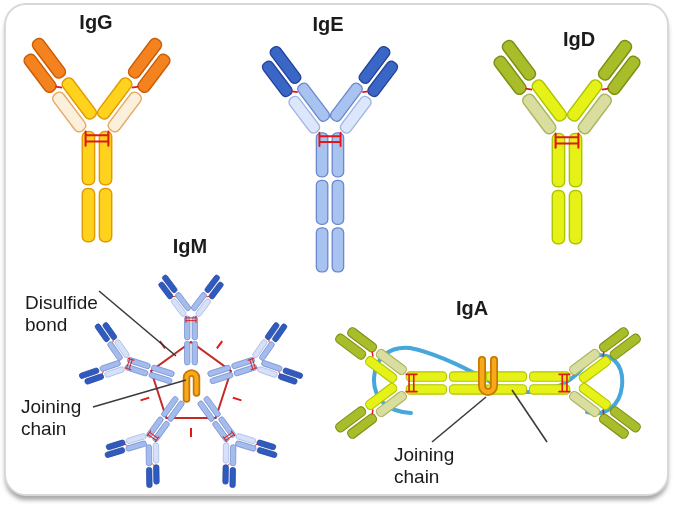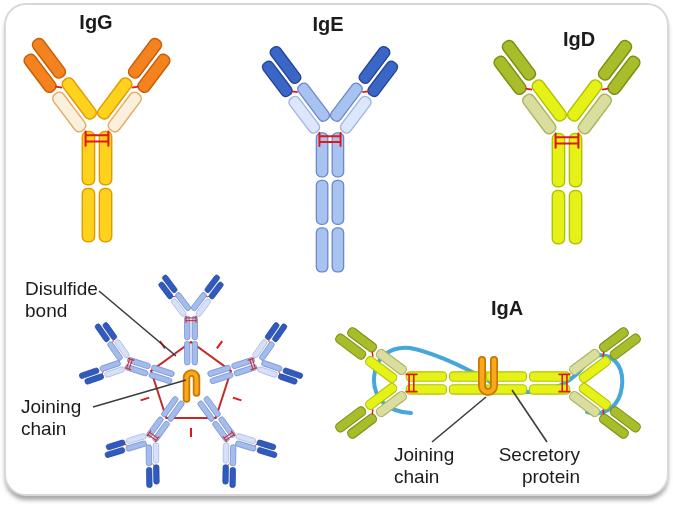--- a/index.html
+++ b/index.html
@@ -291,19 +291,19 @@
         </g>
         <line x1="99" y1="291" x2="176" y2="356" stroke="#3C3C3C" stroke-width="1.6"></line>
         <line x1="93" y1="407" x2="186" y2="380" stroke="#3C3C3C" stroke-width="1.6"></line>
         <line x1="432" y1="442" x2="486" y2="397" stroke="#3C3C3C" stroke-width="1.6"></line>
         <line x1="547" y1="442" x2="512" y2="390" stroke="#3C3C3C" stroke-width="1.6"></line>
       </svg></div>
 
   <div class="title" style="left:96px;top:11px">IgG</div>
   <div class="title" style="left:328px;top:13px">IgE</div>
   <div class="title" style="left:579px;top:28px">IgD</div>
-  <div class="title" style="left:507px;top:297px">IgA</div>
-
-  <div class="note" style="left:25px;top:278px;width:95px">Disulfide bond</div>
+  <div class="title" style="left:190px;top:235px">IgM</div>
+  <div class="title" style="left:472px;top:297px">IgA</div>
+
+  <div class="note" style="left:25px;top:292px;width:95px">Disulfide bond</div>
   <div class="note" style="left:21px;top:396px;width:80px">Joining chain</div>
   <div class="note" style="left:394px;top:444px;width:85px">Joining chain</div>
-  <div class="note" style="left:488px;top:444px;width:92px;text-align:right">Secretory protein</div>
 </div>
 
 </body></html>

